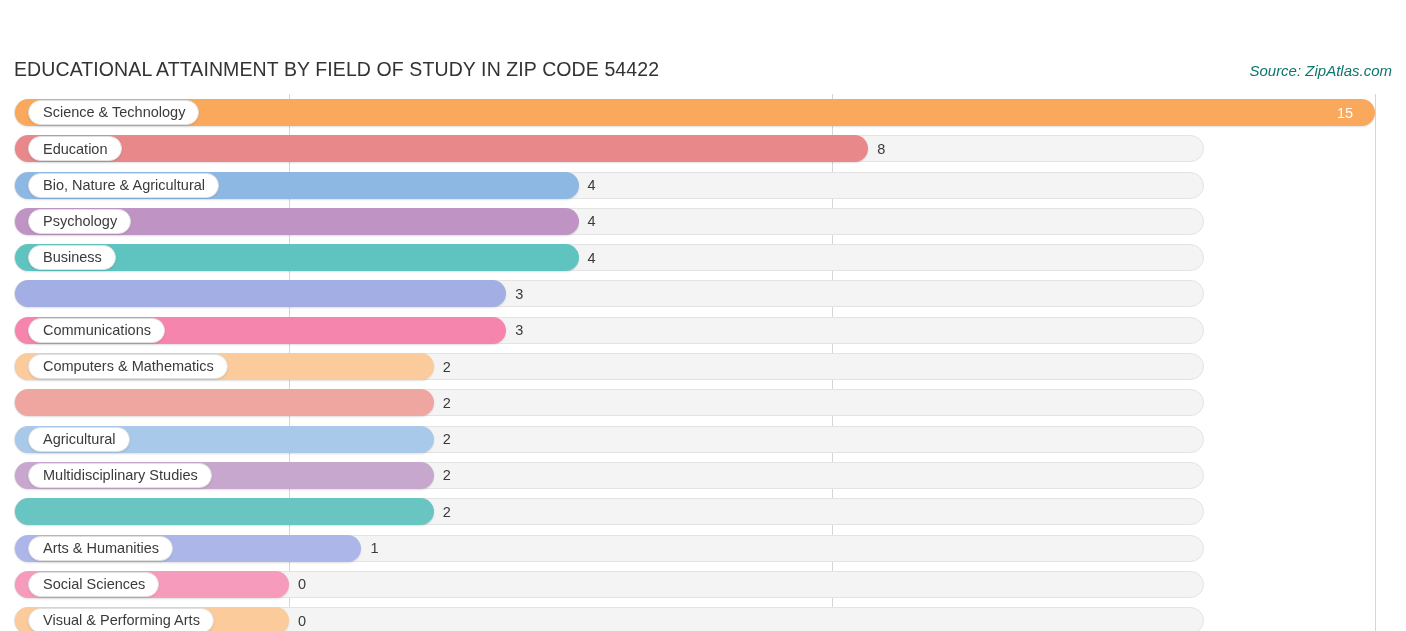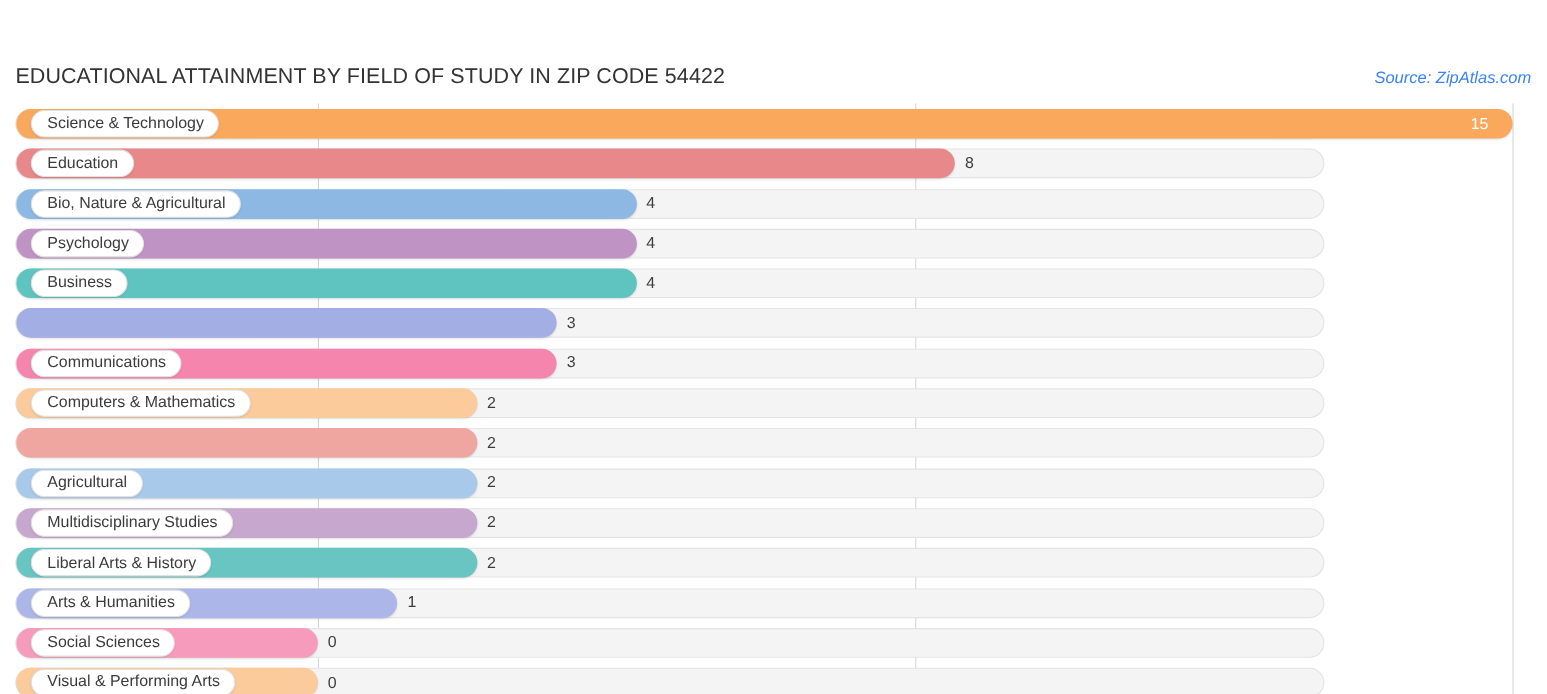--- a/index.html
+++ b/index.html
@@ -14,21 +14,21 @@
 
   
   .header { position: relative; height: 46px; margin-top: 48px; }
   .chart-title {
     position: absolute; left: 14px; top: 10px;
     font-size: 19.5px; font-weight: 400; color: #333333;
     letter-spacing: .1px; white-space: nowrap;
   }
   .chart-source {
     position: absolute; right: 14px; top: 14px;
-    font-size: 15px; font-style: italic; color: #3b82f6;
+    font-size: 15px; font-style: italic; color: #0f766e;
     white-space: nowrap;
   }
 
   
   .plot {
     position: absolute; left: 0; top: 46px;
     width: 1218px; height: 549px; padding-left: 10px;
   }
   .gridlines { position: absolute; inset: 0; pointer-events: none; }
   .gridline {
@@ -183,23 +183,20 @@
           <div class="track"></div>
           <div class="bar" style="width: 418.8px; background: rgb(199, 167, 205);"></div>
           <div class="pill">
             <span class="pill-label">Multidisciplinary Studies</span>
           </div>
           <div class="val" style="left: 442.8px;">2</div>
         </div>
         <div class="row">
           <div class="track"></div>
           <div class="bar" style="width: 418.8px; background: rgb(104, 197, 194);"></div>
-          <div class="pill">
-            <span class="pill-label">Liberal Arts &amp; History</span>
-          </div>
           <div class="val" style="left: 442.8px;">2</div>
         </div>
         <div class="row">
           <div class="track"></div>
           <div class="bar" style="width: 346.4px; background: rgb(173, 182, 232);"></div>
           <div class="pill">
             <span class="pill-label">Arts &amp; Humanities</span>
           </div>
           <div class="val" style="left: 370.4px;">1</div>
         </div>

